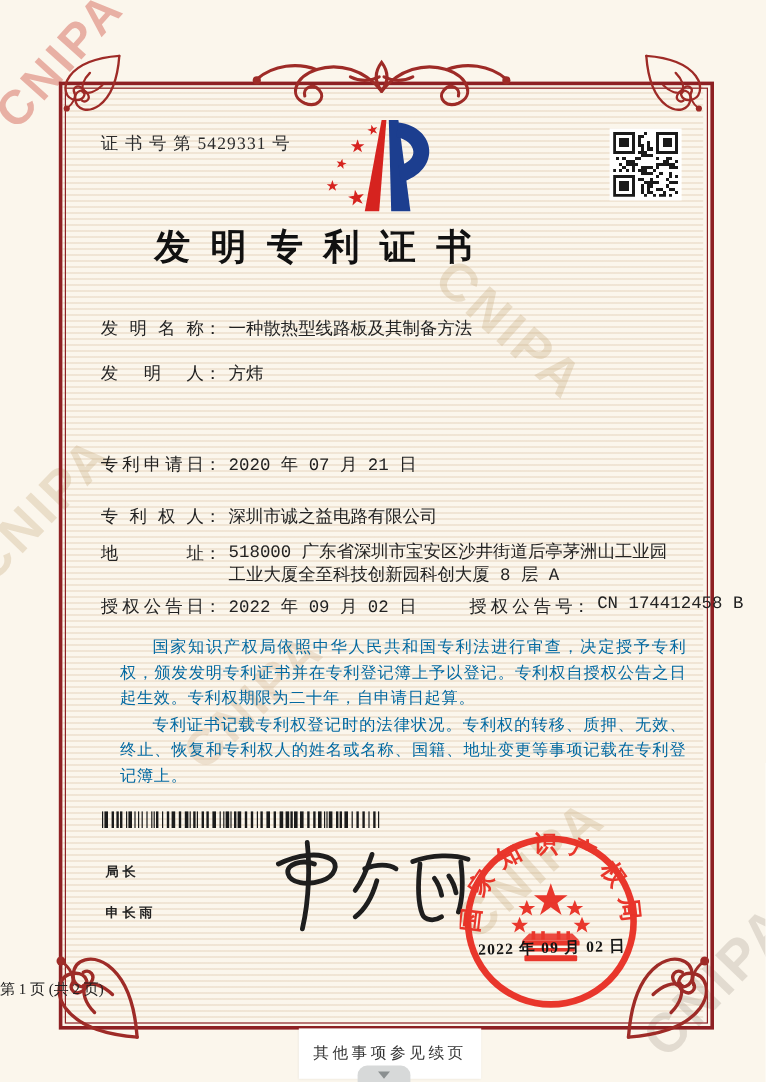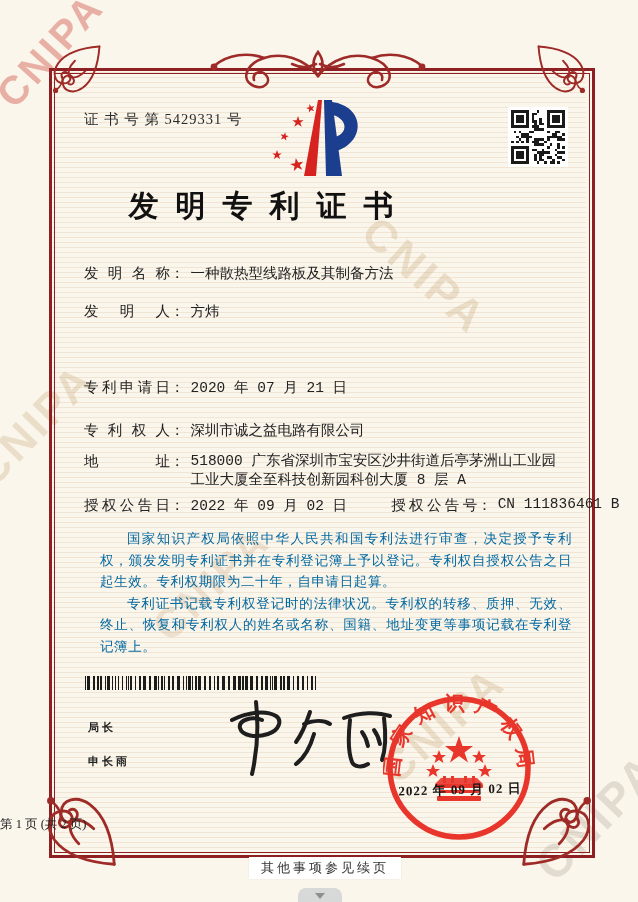--- a/index.html
+++ b/index.html
@@ -94,21 +94,21 @@
   .seal-date{
     position:absolute;left:382px;top:781px;width:156px;z-index:6;
     text-align:center;font-size:13px;font-weight:bold;color:#151515;letter-spacing:1px;
     transform:rotate(-1.5deg);
   }
 
   
   .page-info{position:absolute;left:0;top:816px;width:638px;text-align:left;z-index:4;font-size:12.5px;color:#222;}
   .continuation-note{
     position:absolute;left:249px;top:857px;z-index:6;
-    background:#ffffff;padding:2px 12px;font-size:13px;color:#333;letter-spacing:3px;
+    background:#ffffff;padding:12px 12px;font-size:13px;color:#333;letter-spacing:3px;
     box-shadow:0 0 2px rgba(0,0,0,0.08);
   }
   .page-down-tab{
     position:absolute;left:298px;top:888px;width:44px;height:14px;z-index:7;
     background:#d7d9d9;border-radius:8px 8px 0 0;
     display:flex;align-items:center;justify-content:center;cursor:pointer;
   }
   .page-down-tab .chev{
     width:0;height:0;border-left:5px solid transparent;border-right:5px solid transparent;
     border-top:6px solid #8a8f90;margin-top:2px;
@@ -416,21 +416,21 @@
     <span class="field-label">专利申请日</span><span class="field-colon">：</span><span class="field-value">2020 年 07 月 21 日</span>
   </div>
   <div class="field-row row-4">
     <span class="field-label">专利权人</span><span class="field-colon">：</span><span class="field-value">深圳市诚之益电路有限公司</span>
   </div>
   <div class="field-row row-5">
     <span class="field-label">地址</span><span class="field-colon">：</span><span class="field-value">518000 广东省深圳市宝安区沙井街道后亭茅洲山工业园
 工业大厦全至科技创新园科创大厦 8 层 A</span>
   </div>
   <div class="field-row row-6">
-    <span><span class="field-label">授权公告日</span><span class="field-colon">：</span><span class="field-value">2022 年 09 月 02 日</span></span><span class="cell-2"><span class="field-label">授权公告号</span><span class="field-colon">：</span><span class="field-value">CN 111836461 B</span></span>
+    <span><span class="field-label">授权公告日</span><span class="field-colon">：</span><span class="field-value">2022 年 09 月 02 日</span></span><span class="cell-2"><span class="field-label">授权公告号</span><span class="field-colon">：</span><span class="field-value">CN 174412458 B</span></span>
   </div>
 
   <div class="body-text">
     <p>国家知识产权局依照中华人民共和国专利法进行审查，决定授予专利权，颁发发明专利证书并在专利登记簿上予以登记。专利权自授权公告之日起生效。专利权期限为二十年，自申请日起算。</p>
     <p>专利证书记载专利权登记时的法律状况。专利权的转移、质押、无效、终止、恢复和专利权人的姓名或名称、国籍、地址变更等事项记载在专利登记簿上。</p>
   </div>
 
   <svg class="barcode" id="barcode-svg" viewBox="0 0 236 14">
       <rect x="0" y="0" width="1" height="14" fill="#1b1b1b"></rect>
       <rect x="2" y="0" width="3" height="14" fill="#1b1b1b"></rect>

